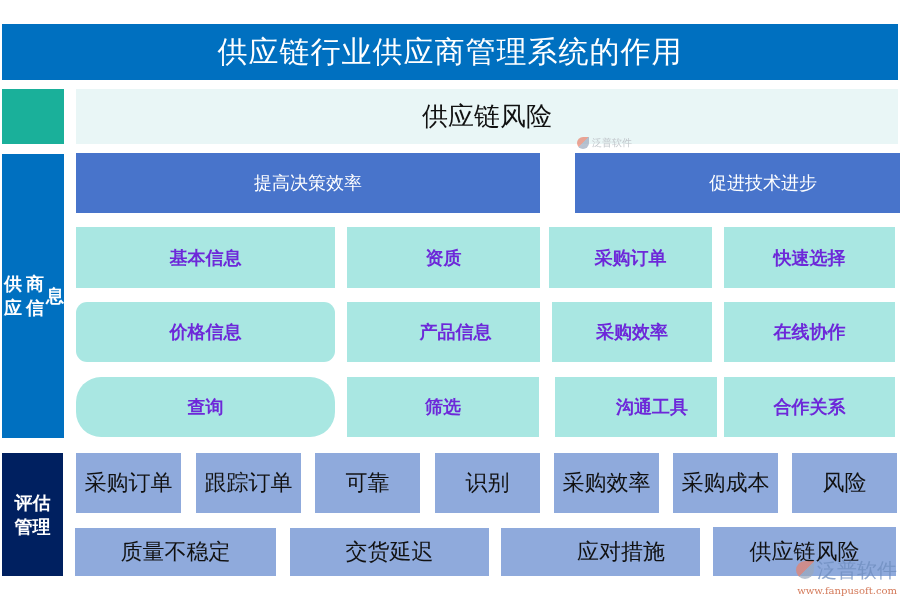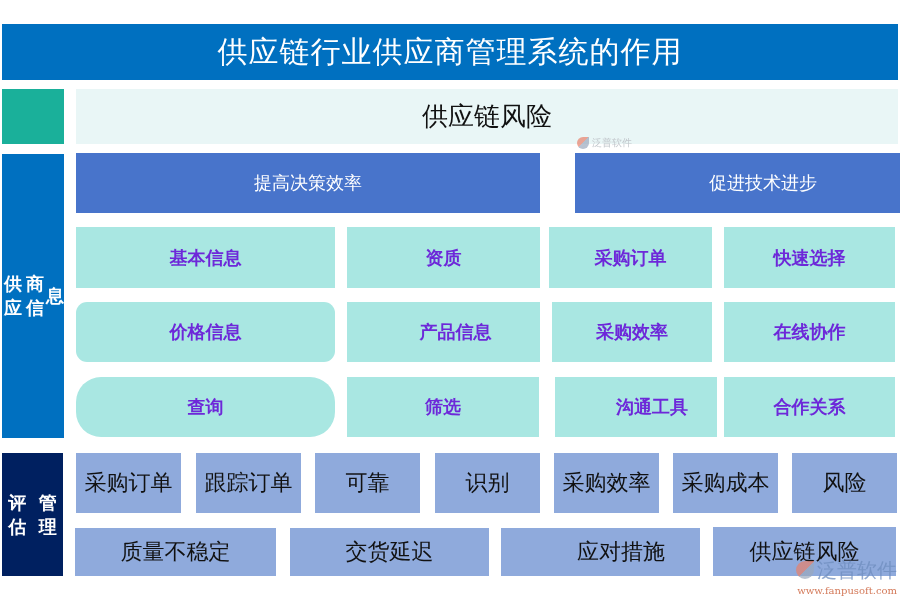--- a/index.html
+++ b/index.html
@@ -6,21 +6,21 @@
   body {
     width: 900px; height: 600px; position: relative; overflow: hidden;
     background: #ffffff;
     font-family: "DejaVu Serif", "Liberation Serif", serif;
   }
   .abs { position: absolute; box-sizing: border-box; display: flex; align-items: center; justify-content: center; text-align: center; }
   .title-bar { left: 2px; top: 24px; width: 896px; height: 56px; background: #0070c0; color: #ffffff; font-size: 30px; letter-spacing: 1px; }
   .side-teal { left: 2px; top: 89px; width: 62px; height: 55px; background: #1ab09a; }
   .focus-strip { left: 76px; top: 89px; width: 822px; height: 55px; background: #e9f6f6; color: #111111; font-size: 26px; }
   .side-blue { left: 2px; top: 154px; width: 62px; height: 284px; background: #0070c0; color: #ffffff; font-size: 18px; line-height: 24px; flex-direction: row; font-weight: bold; }
-  .side-navy { left: 2px; top: 453px; width: 61px; height: 123px; background: #002060; color: #ffffff; font-size: 18px; line-height: 24px; flex-direction: row; font-weight: bold; }
+  .side-navy { left: 2px; top: 453px; width: 61px; height: 123px; background: #002060; color: #ffffff; font-size: 18px; line-height: 24px; flex-direction: column; font-weight: bold; }
   .band { background: #4874cb; color: #ffffff; font-size: 18px; }
   .cell { background: #a9e7e2; color: #6d28d9; font-size: 18px; font-weight: bold; }
   .eval { background: #8faadc; color: #111111; font-size: 22px; }
   .wm-top { left: 577px; top: 136px; font-family: "DejaVu Sans", sans-serif; font-size: 10px; color: #c2c7cc; justify-content: flex-start; }
   .wm-top .logo, .wm-bottom .logo { display: inline-block; width: 12px; height: 12px; border-radius: 50% 0 50% 50%; background: linear-gradient(135deg, #e8806a 50%, #9aa8bd 50%); margin-right: 3px; opacity: .7; }
   .wm-bottom { left: 775px; top: 554px; width: 122px; height: 44px; flex-direction: column; align-items: flex-end; }
   .wm-bottom .name { font-family: "DejaVu Sans", sans-serif; font-size: 20px; color: rgba(110,140,190,0.75); display: flex; align-items: center; }
   .wm-bottom .logo { width: 18px; height: 18px; }
   .wm-bottom .url { font-family: "DejaVu Serif", serif; font-size: 10px; color: #d47a5a; margin-top: 1px; }
 </style>

